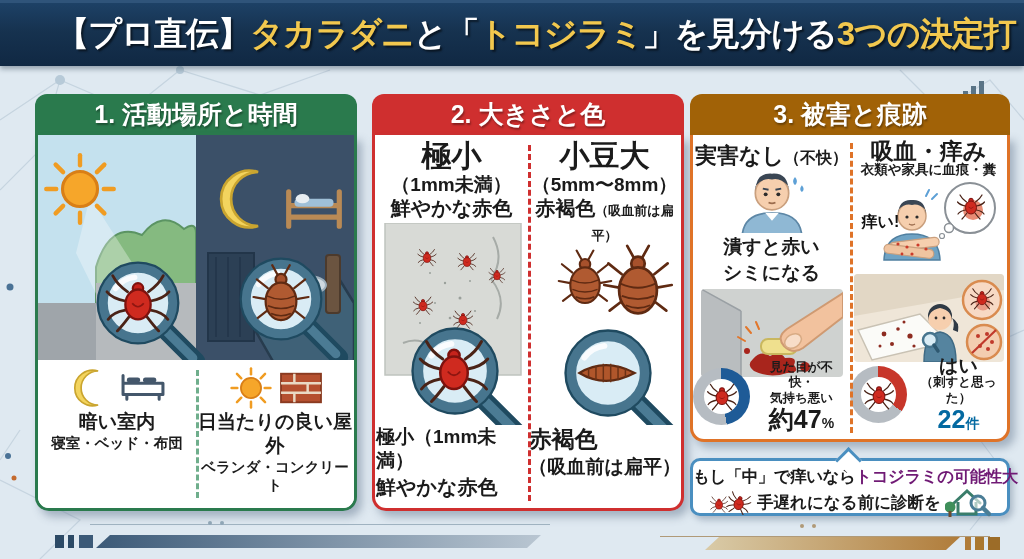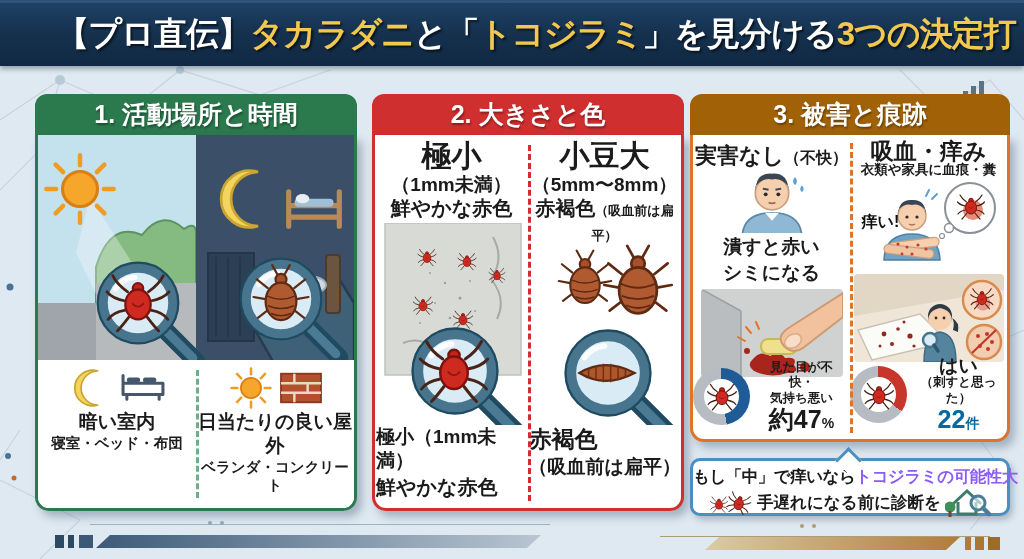--- a/index.html
+++ b/index.html
@@ -58,21 +58,21 @@
   .statl .unit{font-size:14px}
   .redv{color:#0369a1}
   .yaiy{position:absolute;left:8px;top:34px;font-size:16px;color:#111;}
   
   .bubble{position:absolute;left:690px;top:458px;width:320px;height:58px;background:#fff;
     border:3px solid #4a8fc0;border-radius:10px;box-sizing:border-box;text-align:center;
     box-shadow:3px 4px 6px rgba(90,110,135,.4);}
   .tail{position:absolute;top:-10px;left:146px;width:16px;height:16px;background:#fff;
     border-left:3px solid #4a8fc0;border-top:3px solid #4a8fc0;transform:rotate(45deg);}
   .bl1{font-size:16.5px;margin-top:5px;white-space:nowrap;letter-spacing:-.5px}
-  .bred{color:#8b5cf6}
+  .bred{color:#701a75}
   .bl2{font-size:16.5px;display:flex;align-items:center;justify-content:center;gap:4px;margin-top:1px;}
   
   .decor-bar{position:absolute;height:13px;}
   .bar-grad-left{background:linear-gradient(90deg,#3c5a78,#b9c6d2);clip-path:polygon(14px 0,100% 0,calc(100% - 14px) 100%,0 100%);}
   .bar-grad-right{background:linear-gradient(90deg,#d9cba8,#b07c3a);clip-path:polygon(14px 0,100% 0,calc(100% - 14px) 100%,0 100%);}
   .sq{position:absolute;width:9px;height:13px;}
   .dot{position:absolute;border-radius:50%;}
 </style>
 </head>
 <body>

